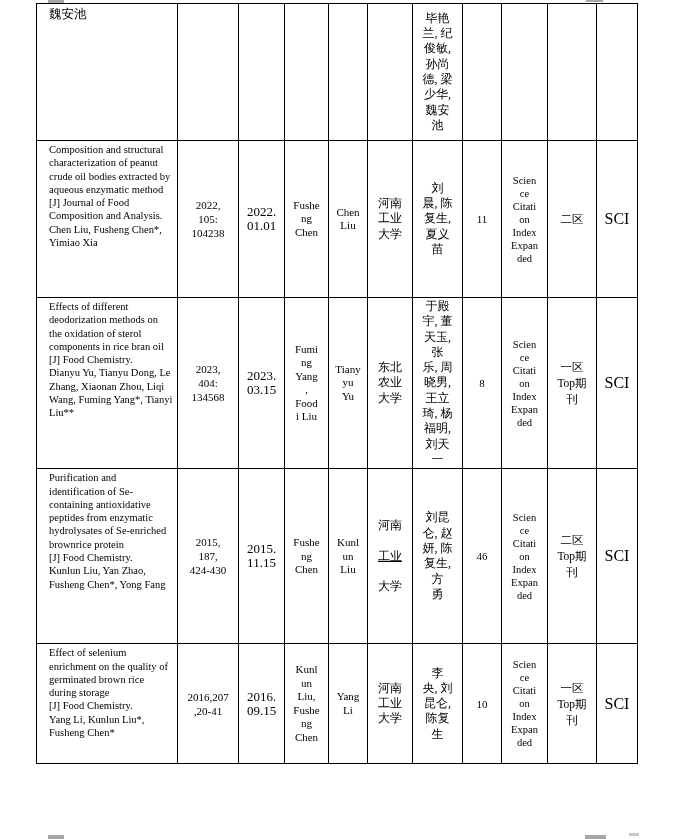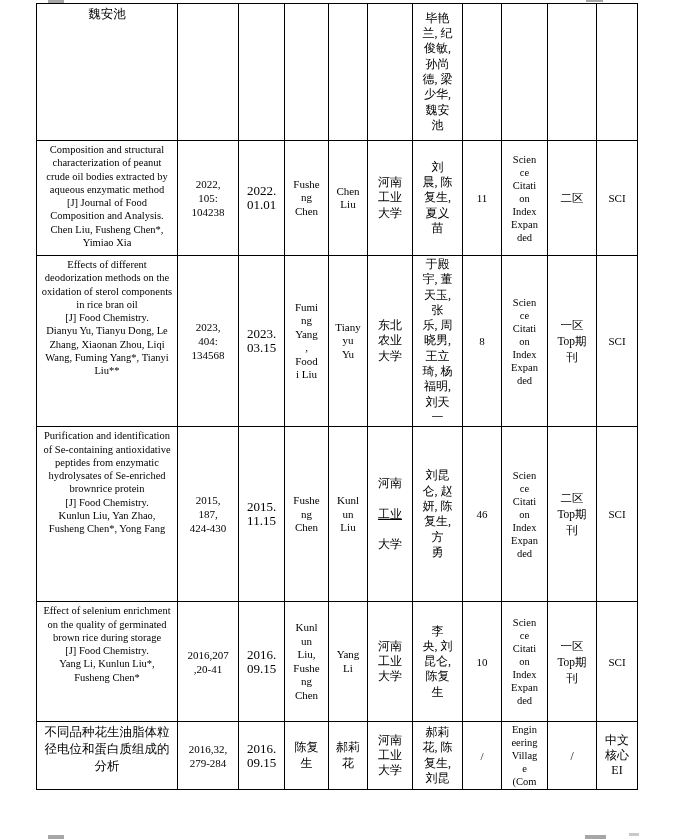--- a/index.html
+++ b/index.html
@@ -9,34 +9,34 @@
   }
   table.pub{
     position:absolute;left:36px;top:3px;width:601px;
     border-collapse:collapse;table-layout:fixed;
   }
   td{
     border:1px solid #000;vertical-align:middle;text-align:center;
     white-space:pre-line;padding:1px 2px;overflow:hidden;word-wrap:break-word;
   }
   tr.r1{height:137px}
-  tr.r2{height:115px}
+  tr.r2{height:157px}
   tr.r3{height:171px}
   tr.r4{height:175px}
   tr.r5{height:120px}
   tr.r6{height:66px}
-  td.c-title{text-align:center;vertical-align:top;font-size:10.5px;line-height:13.3px;padding:2px 4px 2px 4px}
+  td.c-title{text-align:left;vertical-align:top;font-size:10.5px;line-height:13.3px;padding:2px 4px 2px 12px}
   td.c-cnbig{font-size:12.5px;line-height:17px}
   td.c-vol{font-size:11px;line-height:14px}
   td.c-date{font-size:13px;line-height:14px}
   td.c-en{font-size:11px;line-height:13.5px}
   td.c-cn{font-size:12px;line-height:15.3px}
   td.c-idx{font-size:10.5px;line-height:13px}
   td.c-tier{font-size:11.5px;line-height:16px}
-  td.c-type{font-size:11px}
+  td.c-type{font-size:16px}
   td .blk{display:block}
   .u{text-decoration:underline}
   .handle{position:absolute;background:#a6a6a6}
   .handle.light{background:#c9c9c9}
 </style>
 </head>
 <body>
 
 <div class="page">
 
@@ -234,44 +234,16 @@
 on
 Index
 Expan
 ded</td>
         <td class="c-tier">一区
 Top期
 刊</td>
         <td class="c-type">SCI</td>
       </tr>
 
-      <tr class="r6">
-        <td class="c-title c-cnbig">不同品种花生油脂体粒径电位和蛋白质组成的分析</td>
-        <td class="c-vol">2016,32,
-279-284</td>
-        <td class="c-date">2016.
-09.15</td>
-        <td class="c-cn">陈复
-生</td>
-        <td class="c-cn">郝莉
-花</td>
-        <td class="c-cn">河南
-工业
-大学</td>
-        <td class="c-cn">郝莉
-花, 陈
-复生,
-刘昆</td>
-        <td class="c-vol">/</td>
-        <td class="c-idx">Engin
-eering
-Villag
-e
-(Com</td>
-        <td class="c-tier">/</td>
-        <td class="c-cn">中文
-核心
-EI</td>
-      </tr>
 
     </tbody>
   </table>
 </div>
 
 </body></html>

